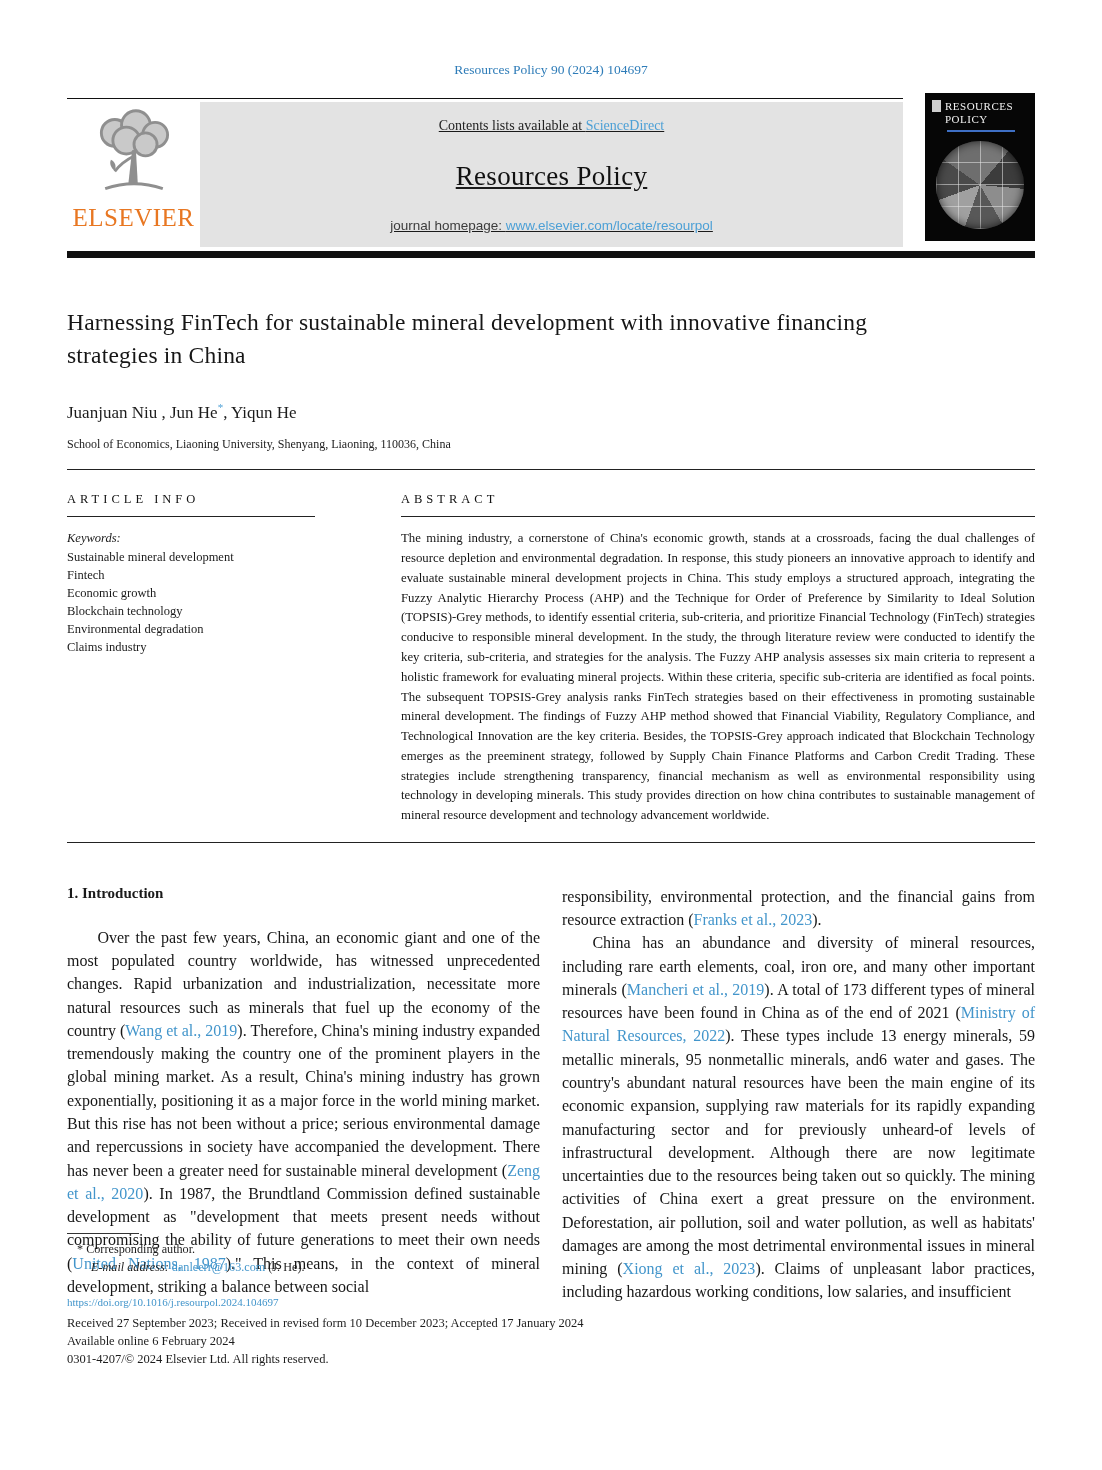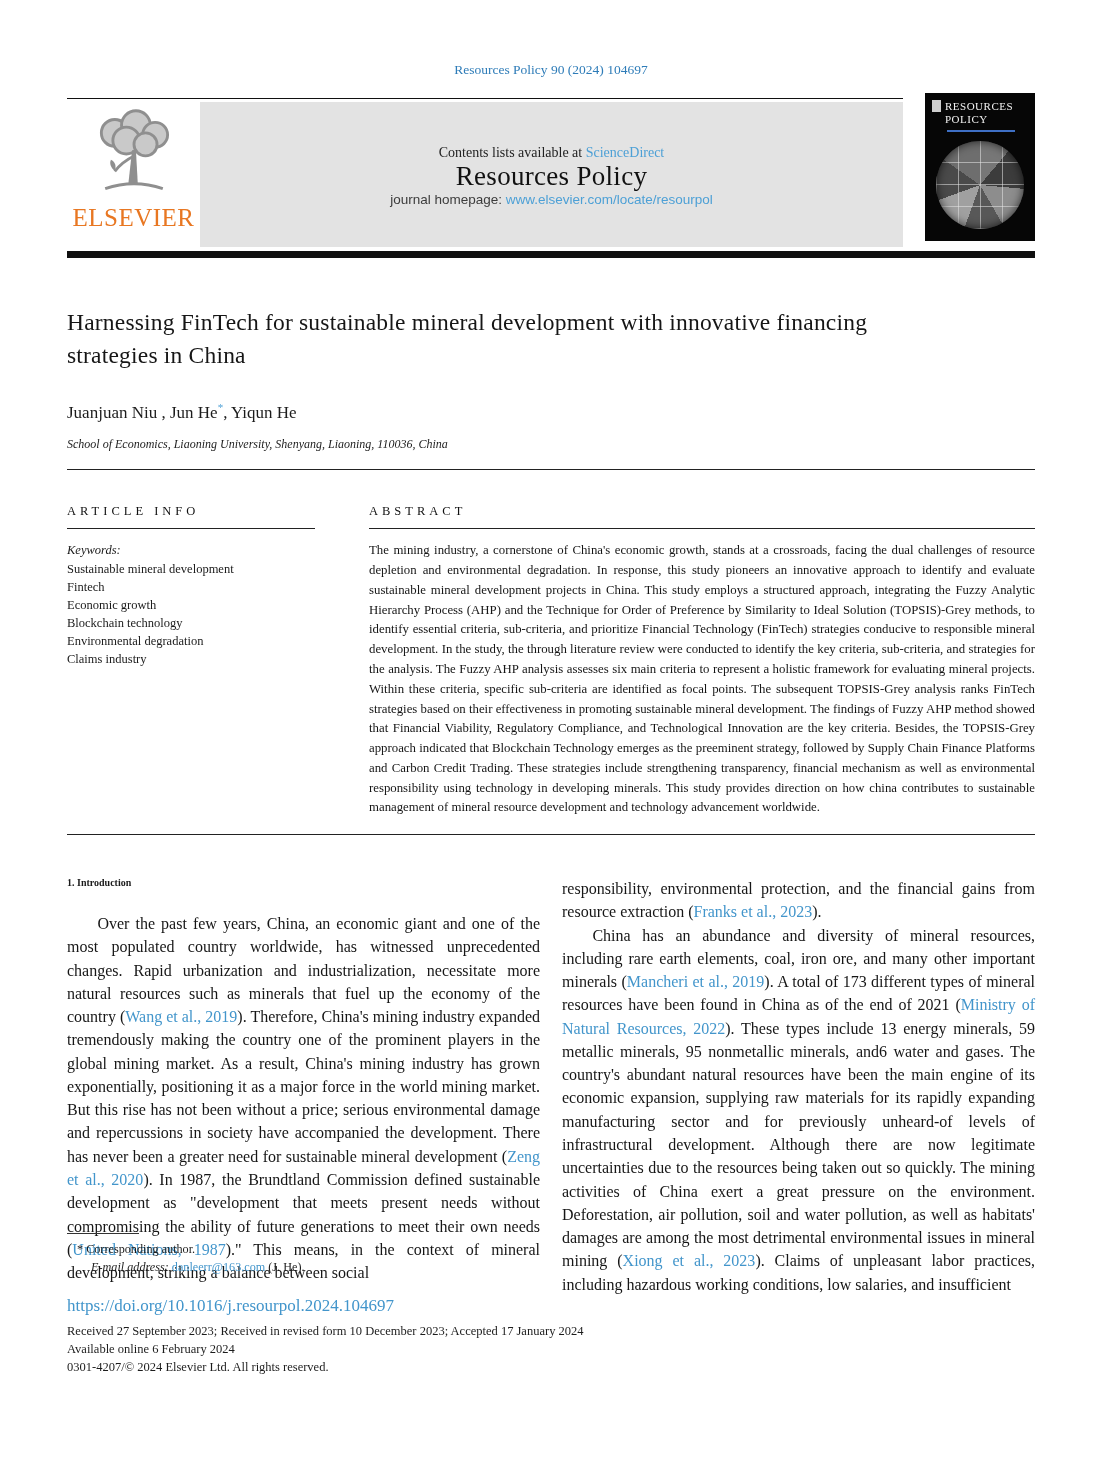--- a/index.html
+++ b/index.html
@@ -28,21 +28,21 @@
   .elsevier-block { width: 133px; padding-top: 4px; text-align: center; }
   .elsevier-block svg { display: block; margin: 0 auto; }
   .elsevier-wordmark {
     font-size: 25px; letter-spacing: 0.5px;
     color: #e87722; margin-top: 2px;
     font-family: "Liberation Serif", serif;
   }
   .gray-box {
     flex: 1; background: #e3e3e3; height: 145px;
     display: flex; flex-direction: column; align-items: center;
-    justify-content: center; padding: 16px 10px 14px 10px;
+    justify-content: space-between; padding: 16px 10px 14px 10px; text-decoration: underline;
   }
   .contents-line { font-size: 14px; color: #222; }
   .contents-line .link { color: #4da0d6; }
   .journal-banner { font-size: 27px; color: #111; letter-spacing: 0.3px; }
   .homepage-line { font-family: "Liberation Sans", sans-serif; font-size: 13.5px; color: #3c3c3c; }
   .homepage-line .link { color: #4da0d6; }
 
   .cover {
     width: 110px; height: 148px; margin-left: auto; margin-top: -5px;
     background: #060606; position: relative; overflow: hidden;
@@ -68,55 +68,55 @@
   .black-bar { height: 7px; background: #101010; margin-top: 4px; }
 
   
   .article-title {
     margin-top: 48px;
     font-size: 23.5px; line-height: 1.42; color: #161616;
     max-width: 880px; letter-spacing: 0.2px;
   }
   .authors { margin-top: 28px; font-size: 17px; color: #1c1c1c; }
   .authors .star { color: #4da0d6; font-size: 11px; vertical-align: super; }
-  .affiliation { margin-top: 15px; font-style: italic; font-size: 12px; color: #222; }
+  .affiliation { margin-top: 15px; font-size: 12px; color: #222; }
 
   
   .rule-full { border-top: 1.2px solid #222; margin-top: 17px; }
-  .info-grid { display: grid; grid-template-columns: 248px 1fr; column-gap: 54px; margin-top: 34px; }
+  .info-grid { display: grid; grid-template-columns: 248px 1fr; column-gap: 86px; margin-top: 22px; }
   .col-heading { font-size: 12.5px; letter-spacing: 0.32em; color: #111; }
   .col-rule { border-top: 1.1px solid #222; margin-top: 9px; margin-bottom: 12px; }
   .keywords-label { font-style: italic; font-size: 12.5px; line-height: 1.45; }
   .keyword-item { font-size: 12.5px; line-height: 1.45; }
   .abstract-text {
     font-size: 12.8px; line-height: 1.545; text-align: justify; color: #151515;
   }
 
   
   .body-rule { border-top: 1.2px solid #222; margin-top: 16px; }
   .body-grid { display: grid; grid-template-columns: 1fr 1fr; column-gap: 22px; margin-top: 42px; }
-  .section-heading { font-weight: bold; font-size: 10px; margin-bottom: 24px; }
+  .section-heading { font-weight: bold; font-size: 15px; margin-bottom: 24px; }
   .body-par {
     font-size: 16px; line-height: 1.455; text-align: justify; color: #161616;
   }
   .body-par.indent { text-indent: 1.9em; }
   .cite { color: #4295cb; text-decoration: none; cursor: pointer; }
   .par-gap { margin-top: 0px; }
 
   
   .footnote-block { position: absolute; left: 67px; right: 69px; top: 1233px; }
   .footnote-rule { width: 72px; border-top: 1px solid #333; margin-bottom: 8px; }
   .footnote-line { font-size: 12.2px; color: #1c1c1c; padding-left: 10px; }
   .footnote-line .star { font-size: 12.2px; }
   .footnote-email { font-size: 12.2px; padding-left: 24px; margin-top: 3px; }
   .footnote-email .label { font-style: italic; }
   .footnote-email .link { color: #4295cb; }
 
   .bottom-block { position: absolute; left: 67px; right: 67px; top: 1296px; }
-  .doi-line { font-size: 17px; color: #4295cb; margin-bottom: 6px; }
+  .doi-line { font-size: 11px; color: #4295cb; margin-bottom: 6px; }
   .meta-line { font-size: 12.5px; color: #1c1c1c; line-height: 1.45; }
   a { text-decoration: none; }
 </style>
 </head>
 <body>
 
 <div class="page">
 
   <div class="journal-ref">Resources Policy 90 (2024) 104697</div>
 

